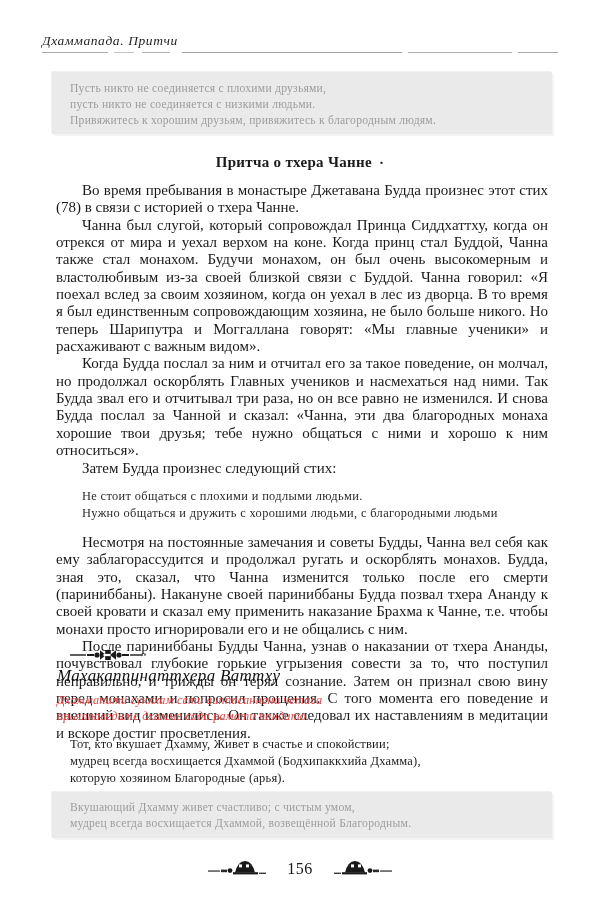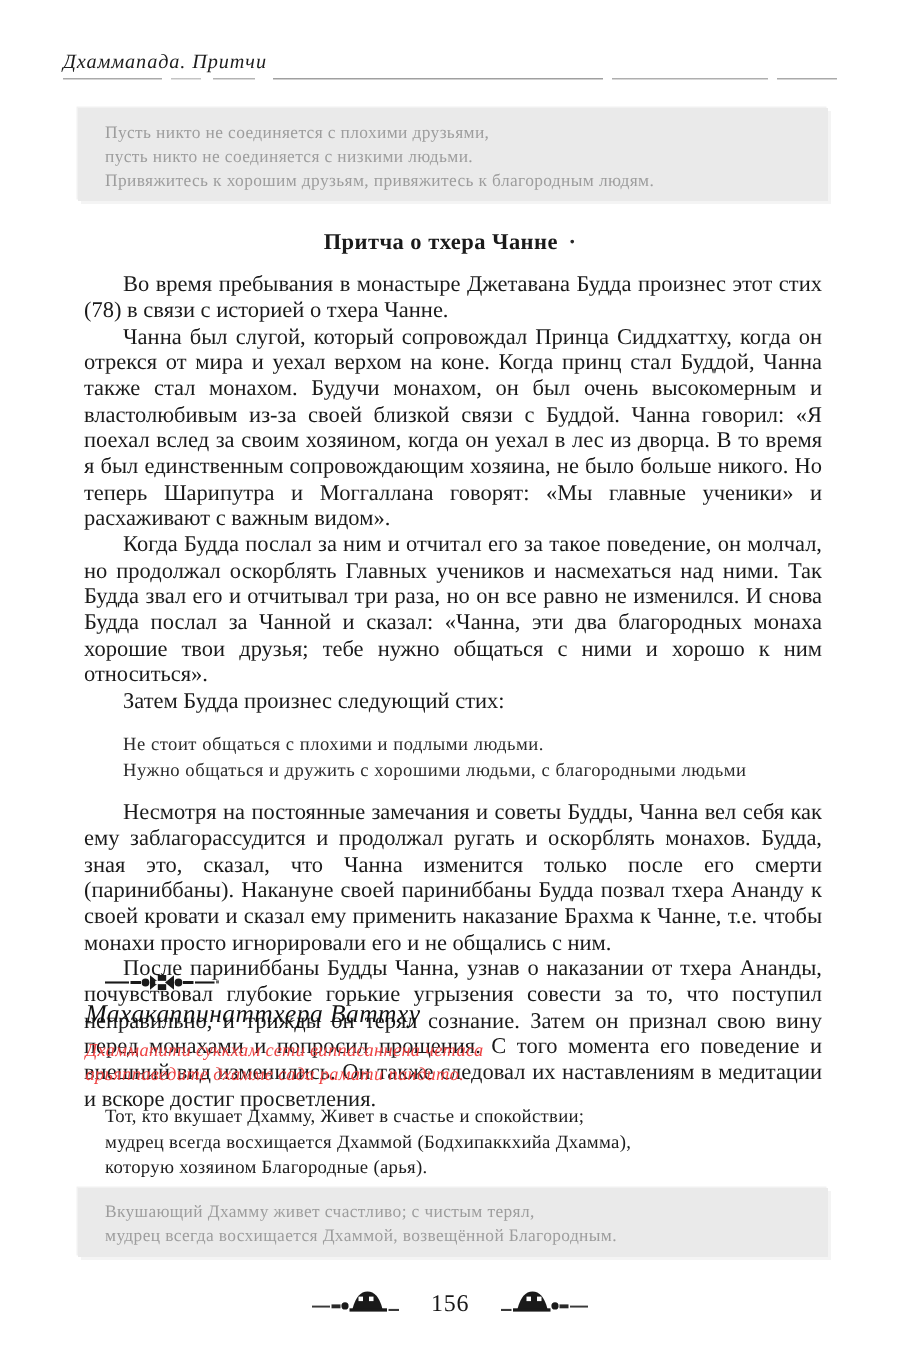--- a/index.html
+++ b/index.html
@@ -254,21 +254,21 @@
     <div class="pali-line">арьяппаведите дхамме сада рамати пандито.</div>
 
     <div class="translation">
       <div class="trans-line">Тот, кто вкушает Дхамму, Живет в счастье и спокойствии;</div>
       <div class="trans-line">мудрец всегда восхищается Дхаммой (Бодхипаккхийа Дхамма),</div>
       <div class="trans-line">которую хозяином Благородные (арья).</div>
     </div>
   </div>
 
   <div class="quotebox" id="quote-bottom">
-    <div class="qline">Вкушающий Дхамму живет счастливо; с чистым терял,</div>
+    <div class="qline">Вкушающий Дхамму живет счастливо; с чистым умом,</div>
     <div class="qline">мудрец всегда восхищается Дхаммой, возвещённой Благородным.</div>
   </div>
 
   <div class="footer">
     <span>
       <svg width="58" height="18" viewBox="0 0 58 18" xmlns="http://www.w3.org/2000/svg">
         <rect x="0" y="12.4" width="12" height="1.3" fill="#3a3a3a"></rect>
         <rect x="13" y="11.6" width="6" height="2.6" fill="#2a2a2a"></rect>
         <circle cx="22" cy="12.6" r="2.4" fill="#1a1a1a"></circle>
         <path d="M27 14.6 Q30 3 37 3 Q44 3 47 14.6 Z" fill="#1a1a1a"></path>

